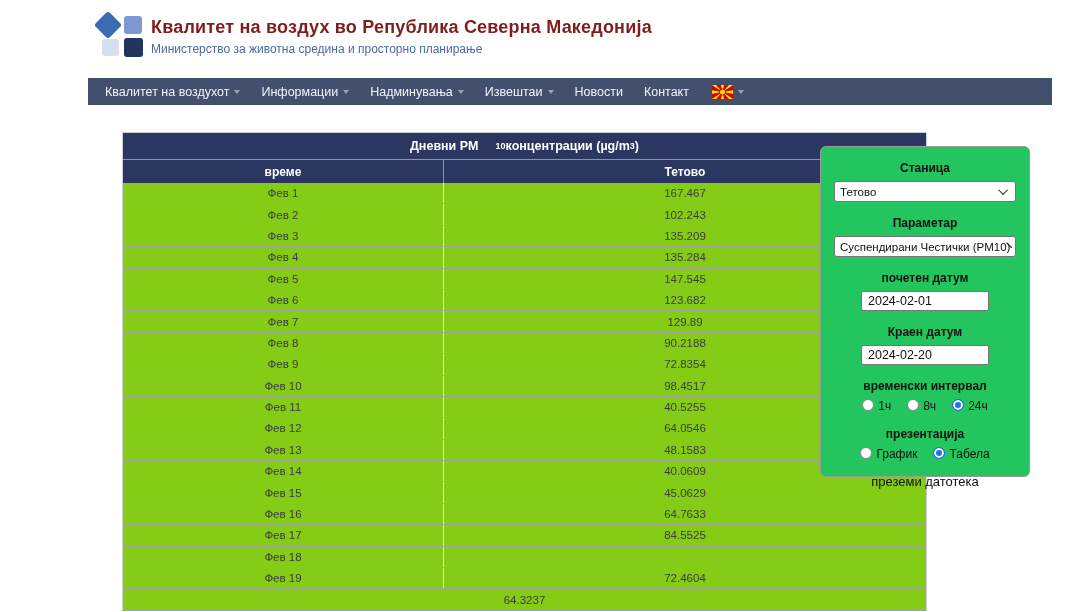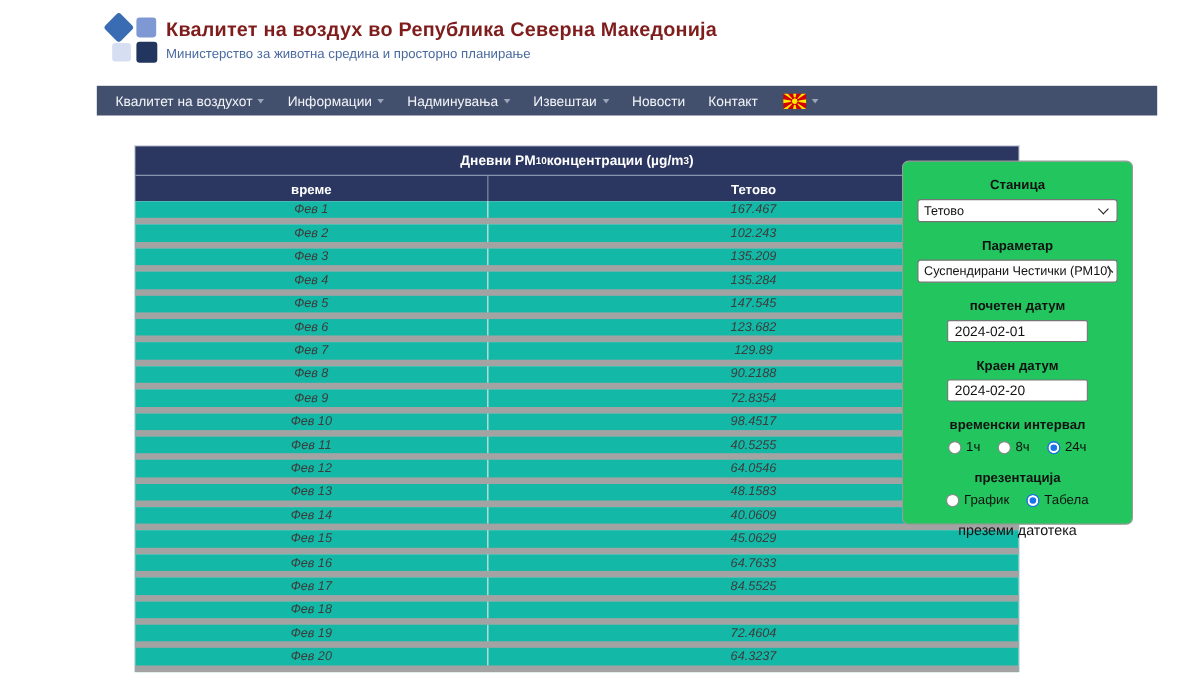--- a/index.html
+++ b/index.html
@@ -29,50 +29,50 @@
   .caret { display:inline-block; margin-left:5px; width:0; height:0;
            border-left:3.5px solid transparent; border-right:3.5px solid transparent;
            border-top:4px solid #9aa4ba; }
   .flag { width:21px; height:14px; display:inline-block; margin-left:2px; }
 
   
   .table-wrap { position:absolute; left:122px; top:132px; width:805px;
                 border:1px solid #c9cfdb; border-bottom:none; }
   .t-title { height:26px; background:#2b3760; color:#ffffff; font-weight:bold;
              font-size:12.5px; display:flex; align-items:center; justify-content:center; }
-  .t-title sub { font-size:9px; }
+  .t-title sub { font-size:9px;padding-left:17px; }
   .t-title sup { font-size:9px; }
   .t-head { display:flex; height:24px; background:#2b3760; border-top:1px solid #8a93ad; }
   .t-head .hc { color:#fff; font-weight:bold; font-size:12px; display:flex;
                 align-items:center; justify-content:center; }
   .t-head .hc1 { width:321px; border-right:1px solid #8a93ad; }
   .t-head .hc2 { flex:1; }
-  .t-body .trow { display:flex; height:21.4px; border-bottom:6px solid #a3a3a3;
-                  background:#14b8a6; font-size:11.5px; color:#3c3c3c;font-style:italic; }
+  .t-body .trow { display:flex; height:21.4px; border-bottom:1px solid #a3a3a3;
+                  background:#84cc16; font-size:11.5px; color:#3c3c3c; }
   .t-body .tc { display:flex; align-items:center; justify-content:center; }
   .t-body .tc1 { width:321px; border-right:1px solid #ececec; }
   .t-body .tc2 { flex:1; }
 
   
   .panel { position:absolute; left:820px; top:146px; width:210px; height:331px;
            background:#22c55e; border:1px solid #9a9a9a; border-radius:6px;
            text-align:center; color:#111; }
   .p-label { font-size:12px; font-weight:bold; margin-top:14px; margin-bottom:6px; }
   .p-select { width:182px; height:21px; margin:0 auto; border:1px solid #767676;
               border-radius:3px; background:#fff; display:flex; align-items:center;
               justify-content:space-between; padding:0 7px 0 5px; cursor:pointer; }
   .p-select .sel-text { font-size:11.5px; white-space:nowrap; }
   .chev { width:7px; height:7px; border-left:1.8px solid #222; border-bottom:1.8px solid #222;
           transform:rotate(-45deg) translateY(-2px); }
   .p-input { width:128px; height:20px; margin:0 auto; border:1px solid #767676;
              border-radius:2px; font-size:12.5px; padding:0 6px; display:flex;
              align-items:center; background:#fff; }
   .radio-row { display:flex; justify-content:center; align-items:center; gap:16px;
                margin-top:2px; }
-  .radio-opt { display:flex; align-items:flex-end; font-size:12px; cursor:pointer; }
+  .radio-opt { display:flex; align-items:flex-start; font-size:12px; cursor:pointer; }
   .rdot { width:12px; height:12px; border-radius:50%; border:1px solid #888;
           background:#fff; margin-right:4px; flex:none; }
   .rdot.on { border-color:#1a73e8; background:#1a73e8; box-shadow:inset 0 0 0 2px #fff; }
   .download { font-size:13px; margin-top:13px; cursor:pointer; color:#111; }
 </style>
 </head>
 <body>
 
 <div class="page">
 
@@ -210,21 +210,20 @@
           <div class="tc tc2">84.5525</div>
         </div>
         <div class="trow">
           <div class="tc tc1">Фев 18</div>
         </div>
         <div class="trow">
           <div class="tc tc1">Фев 19</div>
           <div class="tc tc2">72.4604</div>
         </div>
         <div class="trow">
-          <div class="tc tc1">Фев 20</div>
           <div class="tc tc2">64.3237</div>
         </div>
       </div>
   </div>
 
   <div class="panel">
     <div class="p-label">Станица</div>
     <div class="p-select">
       <span class="sel-text">Тетово</span>
       <span class="chev"></span>

